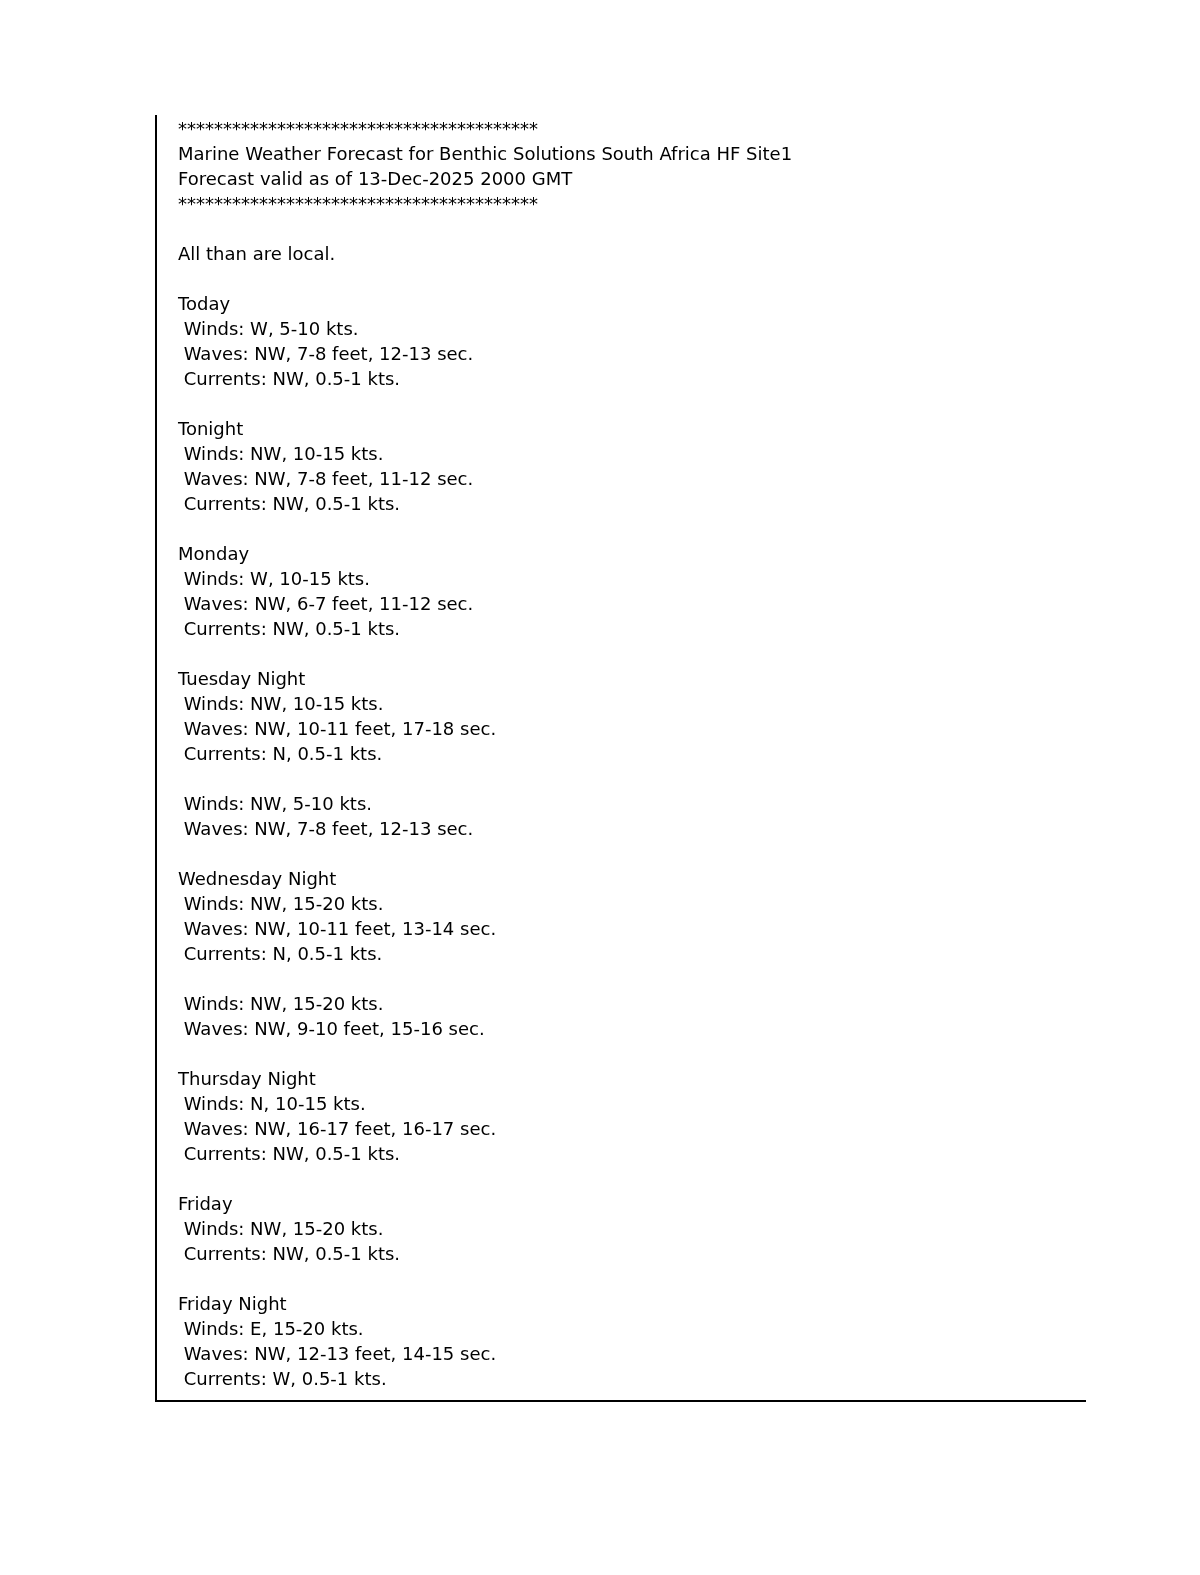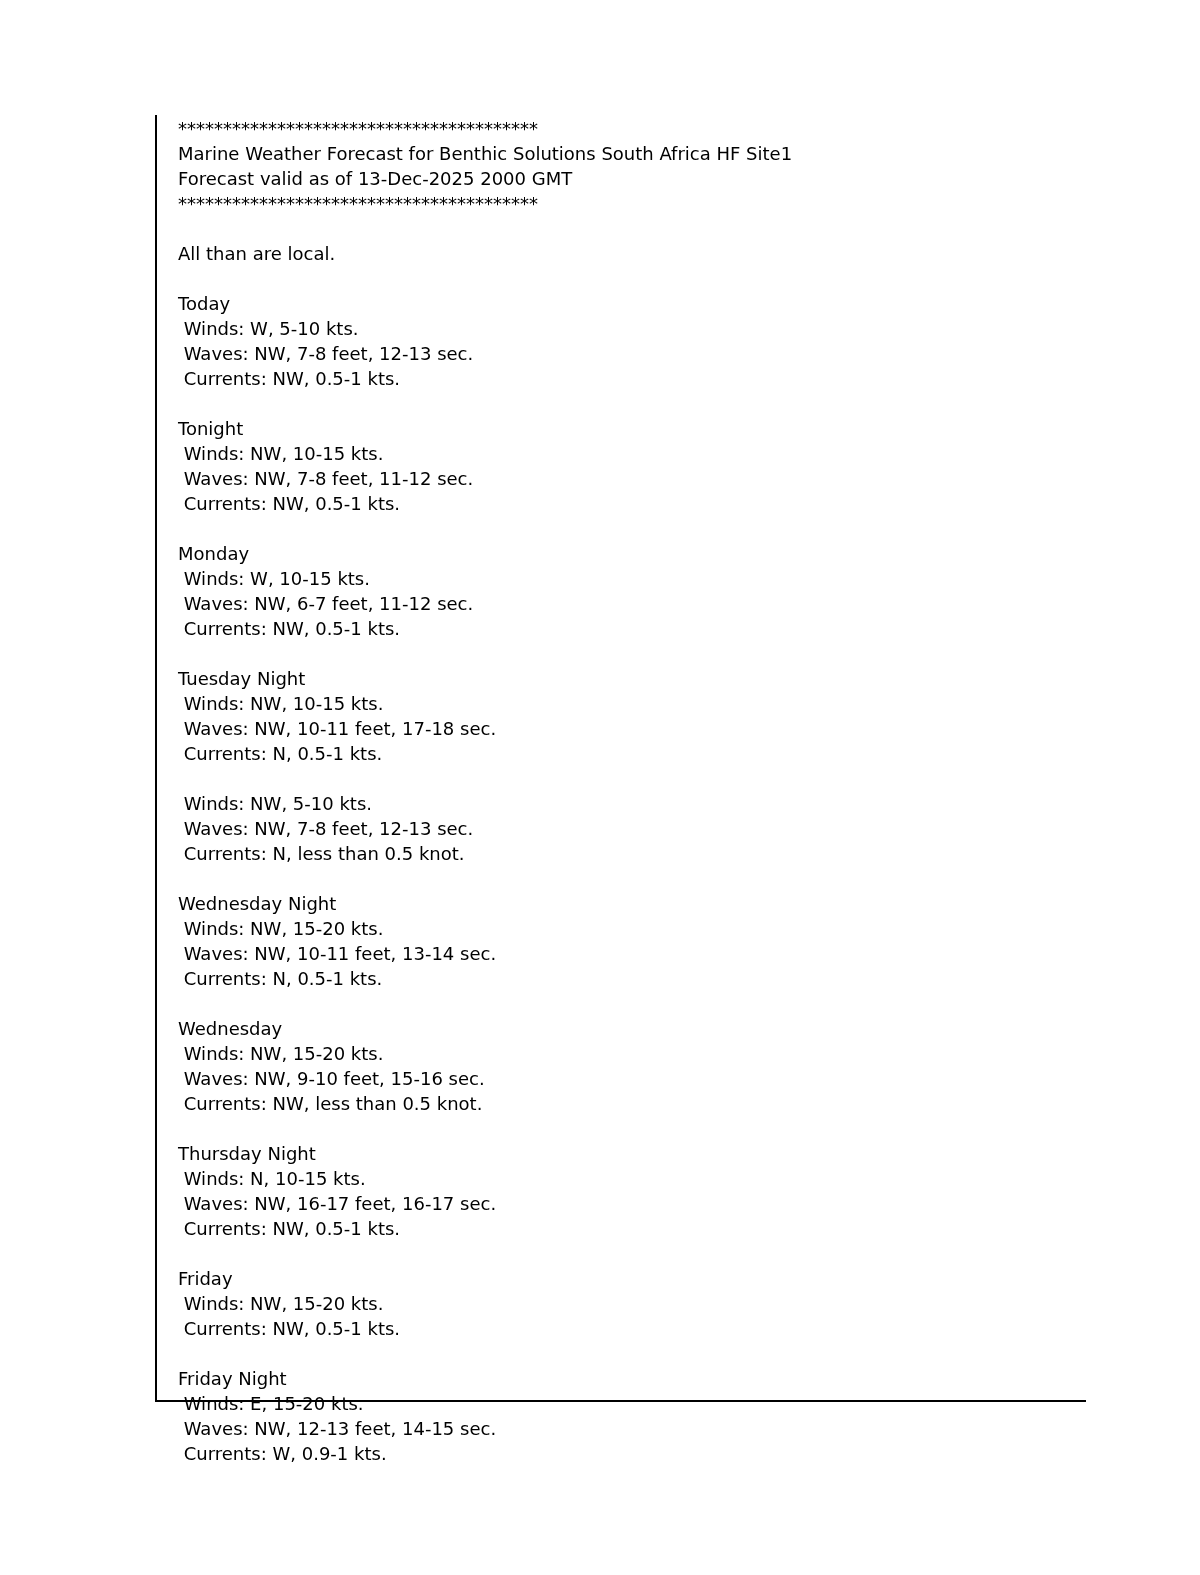--- a/index.html
+++ b/index.html
@@ -92,51 +92,48 @@
     <div class="section">
       <div class="line">Tuesday Night</div>
       <div class="line"> Winds: NW, 10-15 kts.</div>
       <div class="line"> Waves: NW, 10-11 feet, 17-18 sec.</div>
       <div class="line"> Currents: N, 0.5-1 kts.</div>
     </div>
 
     <div class="section">
       <div class="line"> Winds: NW, 5-10 kts.</div>
       <div class="line"> Waves: NW, 7-8 feet, 12-13 sec.</div>
-      <div class="line"> Currents: N, less than 0.5 knot.</div>
     </div>
 
     <div class="section">
       <div class="line">Wednesday Night</div>
       <div class="line"> Winds: NW, 15-20 kts.</div>
       <div class="line"> Waves: NW, 10-11 feet, 13-14 sec.</div>
       <div class="line"> Currents: N, 0.5-1 kts.</div>
     </div>
 
     <div class="section">
-      <div class="line">Wednesday</div>
       <div class="line"> Winds: NW, 15-20 kts.</div>
       <div class="line"> Waves: NW, 9-10 feet, 15-16 sec.</div>
-      <div class="line"> Currents: NW, less than 0.5 knot.</div>
     </div>
 
     <div class="section">
       <div class="line">Thursday Night</div>
       <div class="line"> Winds: N, 10-15 kts.</div>
       <div class="line"> Waves: NW, 16-17 feet, 16-17 sec.</div>
       <div class="line"> Currents: NW, 0.5-1 kts.</div>
     </div>
 
     <div class="section">
       <div class="line">Friday</div>
       <div class="line"> Winds: NW, 15-20 kts.</div>
       <div class="line"> Currents: NW, 0.5-1 kts.</div>
     </div>
 
     <div class="section">
       <div class="line">Friday Night</div>
       <div class="line"> Winds: E, 15-20 kts.</div>
       <div class="line"> Waves: NW, 12-13 feet, 14-15 sec.</div>
-      <div class="line"> Currents: W, 0.9-1 kts.</div>
+      <div class="line"> Currents: W, 0.5-1 kts.</div>
     </div>
 
   </div>
 </div>
 
 </body></html>

